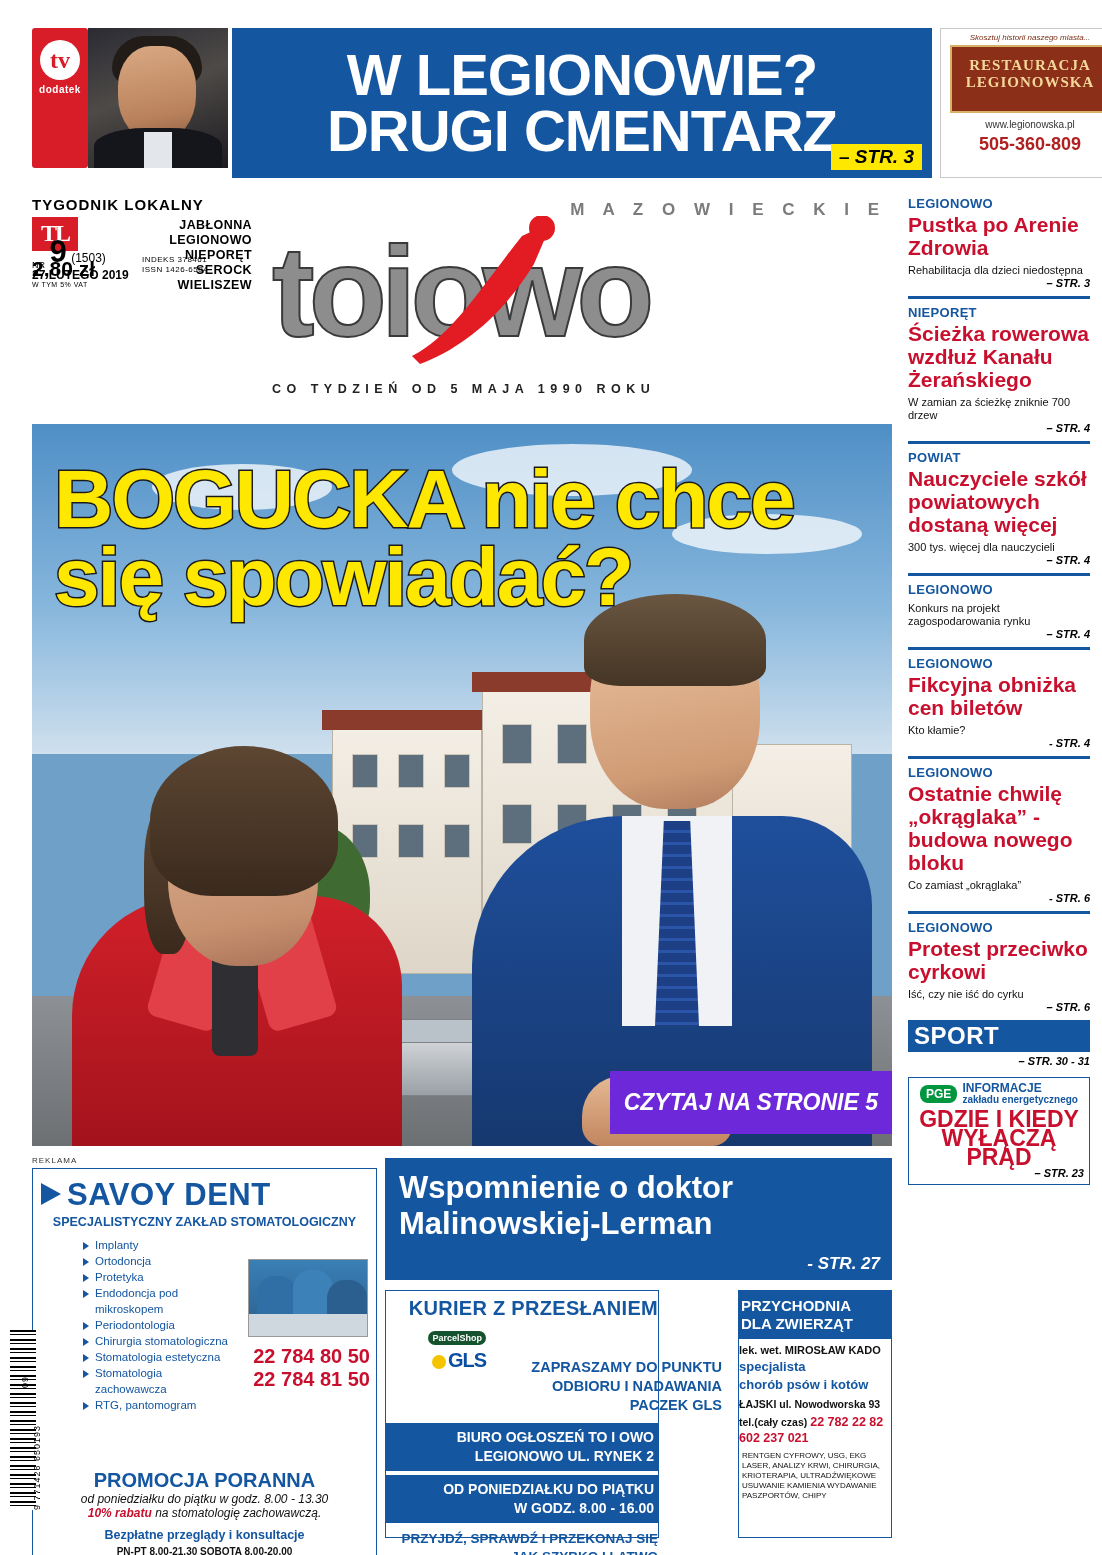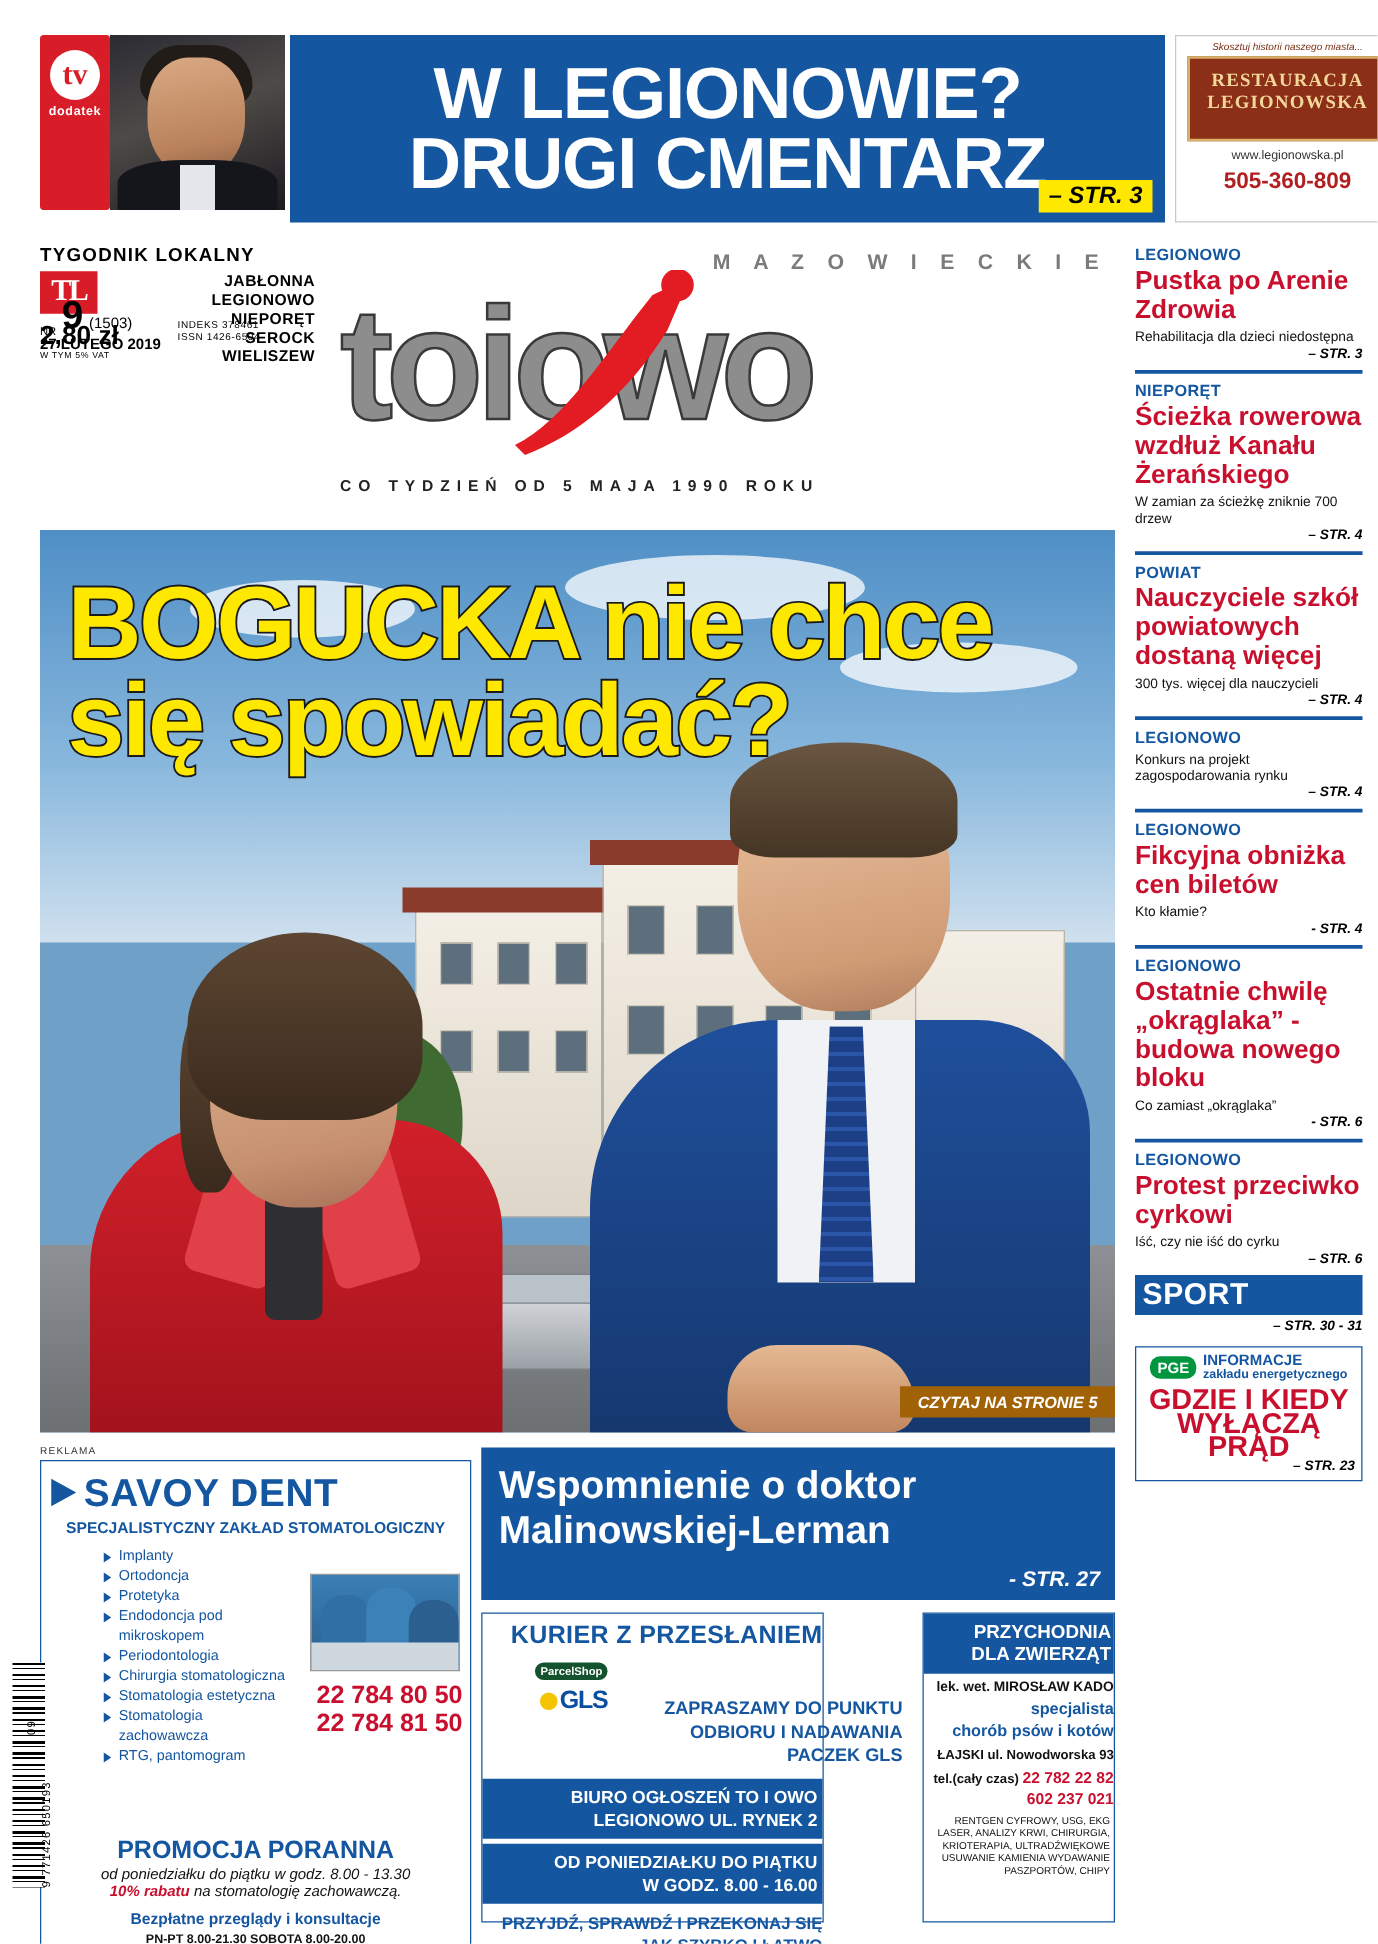--- a/index.html
+++ b/index.html
@@ -208,22 +208,22 @@
     position:absolute; left:22px; top:36px; width:820px;
     font-family:"Liberation Sans", sans-serif;
     font-size:82px; font-weight:bold; line-height:78px; color:#ffe800;
     -webkit-text-stroke:3px #1a1a1a;
     paint-order: stroke fill;
     letter-spacing:-2px;
   }
   .mainphoto .big-title .l2 { display:block; }
   .read-more {
     position:absolute; right:0; bottom:12px;
-    background:#a16207; color:#fff; font-weight:bold; font-style:italic;
-    font-size:13px; padding:5px 14px;
+    background:#6d28d9; color:#fff; font-weight:bold; font-style:italic;
+    font-size:23px; padding:18px 14px;
   }
 
   
   .rightcol { position:absolute; left:908px; top:196px; width:182px; }
   .rc-divider { height:3px; background:#1456a0; margin:6px 0 6px 0; }
   .rc-kicker { font-size:13px; font-weight:bold; color:#1456a0; letter-spacing:0.3px; }
   .rc-title { font-size:21px; font-weight:bold; color:#c8102e; line-height:23px; margin-top:2px; }
   .rc-desc { font-size:11px; color:#111; line-height:13px; margin-top:5px; }
   .rc-page { font-size:11px; font-style:italic; font-weight:bold; text-align:right; }
   .rc-item { margin-bottom:7px; }
@@ -314,21 +314,21 @@
   .kurier .k-band {
     margin-top:8px; background:#1456a0; color:#fff; font-size:14px; font-weight:bold; line-height:19px; padding:5px 4px;
   }
   .kurier .k-band2 {
     margin-top:4px; background:#1456a0; color:#fff; font-size:14px; font-weight:bold; line-height:19px; padding:5px 4px;
   }
   .kurier .k-bottom { margin-top:7px; font-size:13.5px; font-weight:bold; color:#1456a0; line-height:18px;}
 
   .vet {
     position:absolute; left:738px; top:1290px; width:154px; height:248px;
-    border:1px solid #1456a0; background:#fff; text-align:right;
+    border:1px solid #1456a0; background:#fff; text-align:left;
   }
   .vet .v-head { background:#1456a0; color:#fff; font-size:15px; font-weight:bold; line-height:18px; padding:6px 2px;}
   .vet .v1 { font-size:11px; font-weight:bold; color:#111; margin-top:5px; line-height:13px;}
   .vet .v2 { font-size:13px; font-weight:bold; color:#1456a0; line-height:16px; margin-top:2px;}
   .vet .v3 { font-size:10.5px; font-weight:bold; color:#111; margin-top:5px; line-height:13px;}
   .vet .v4 { font-size:12.5px; font-weight:bold; color:#c8102e; margin-top:2px;}
   .vet .v5 { font-size:8px; color:#111; margin-top:6px; line-height:10px; padding:0 3px;}
 </style>
 </head>
 <body>

